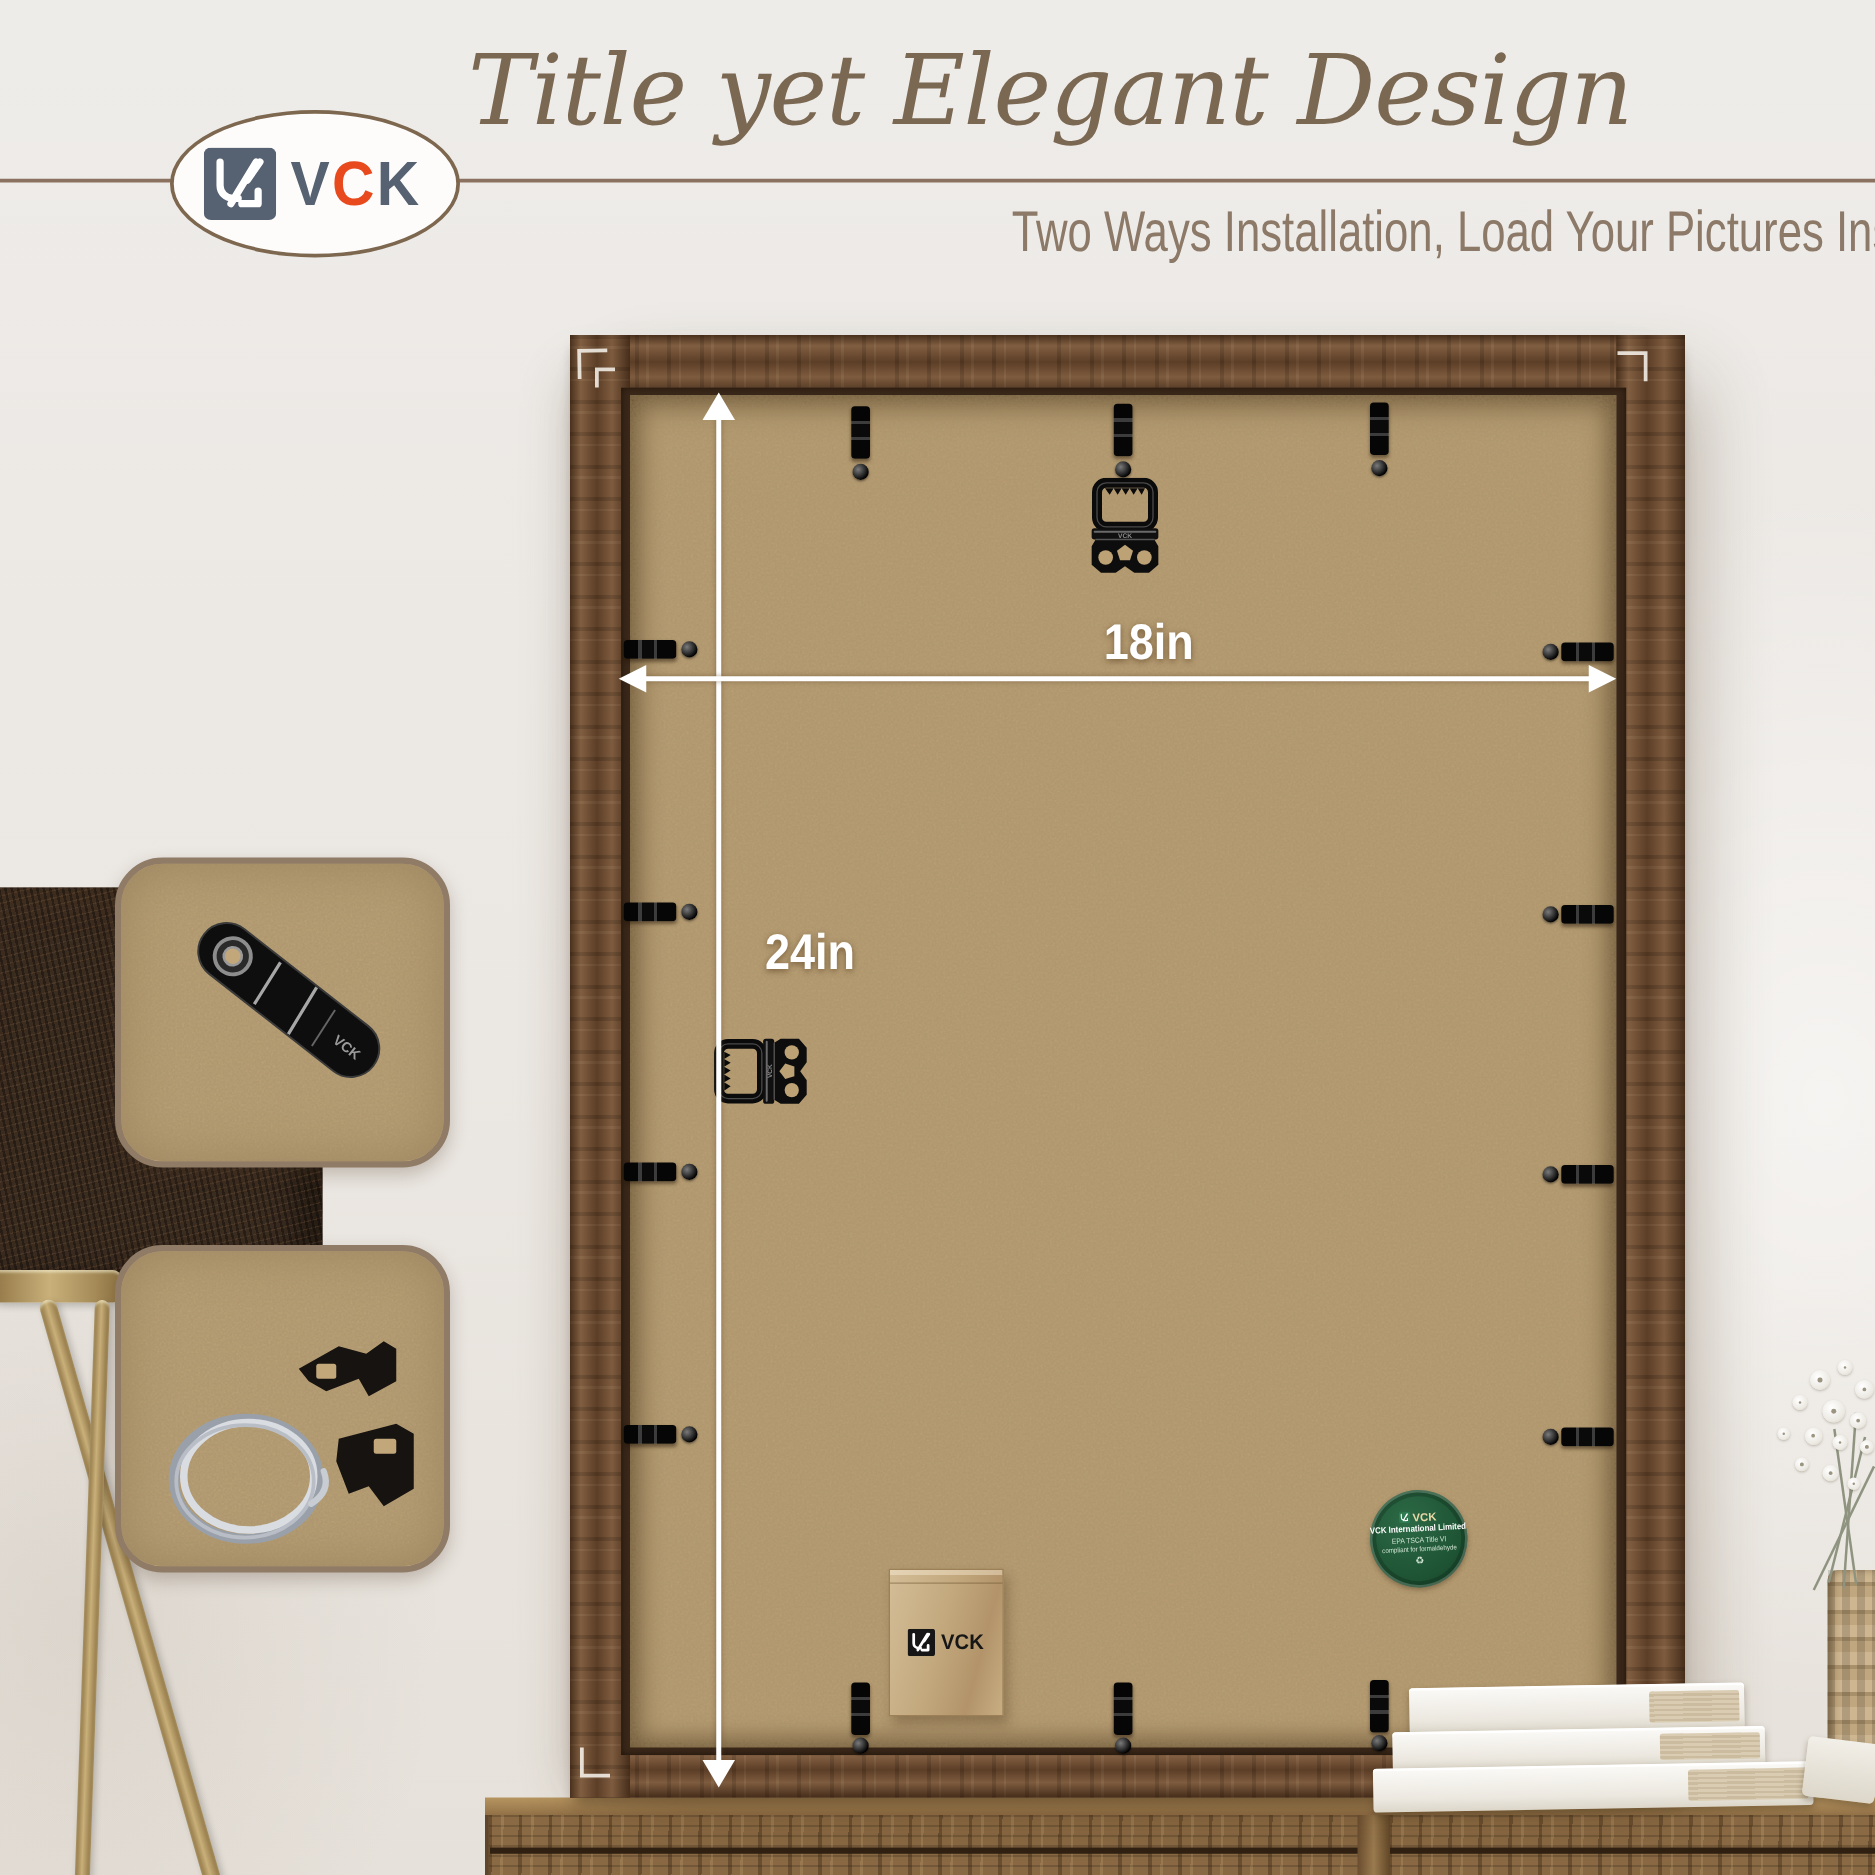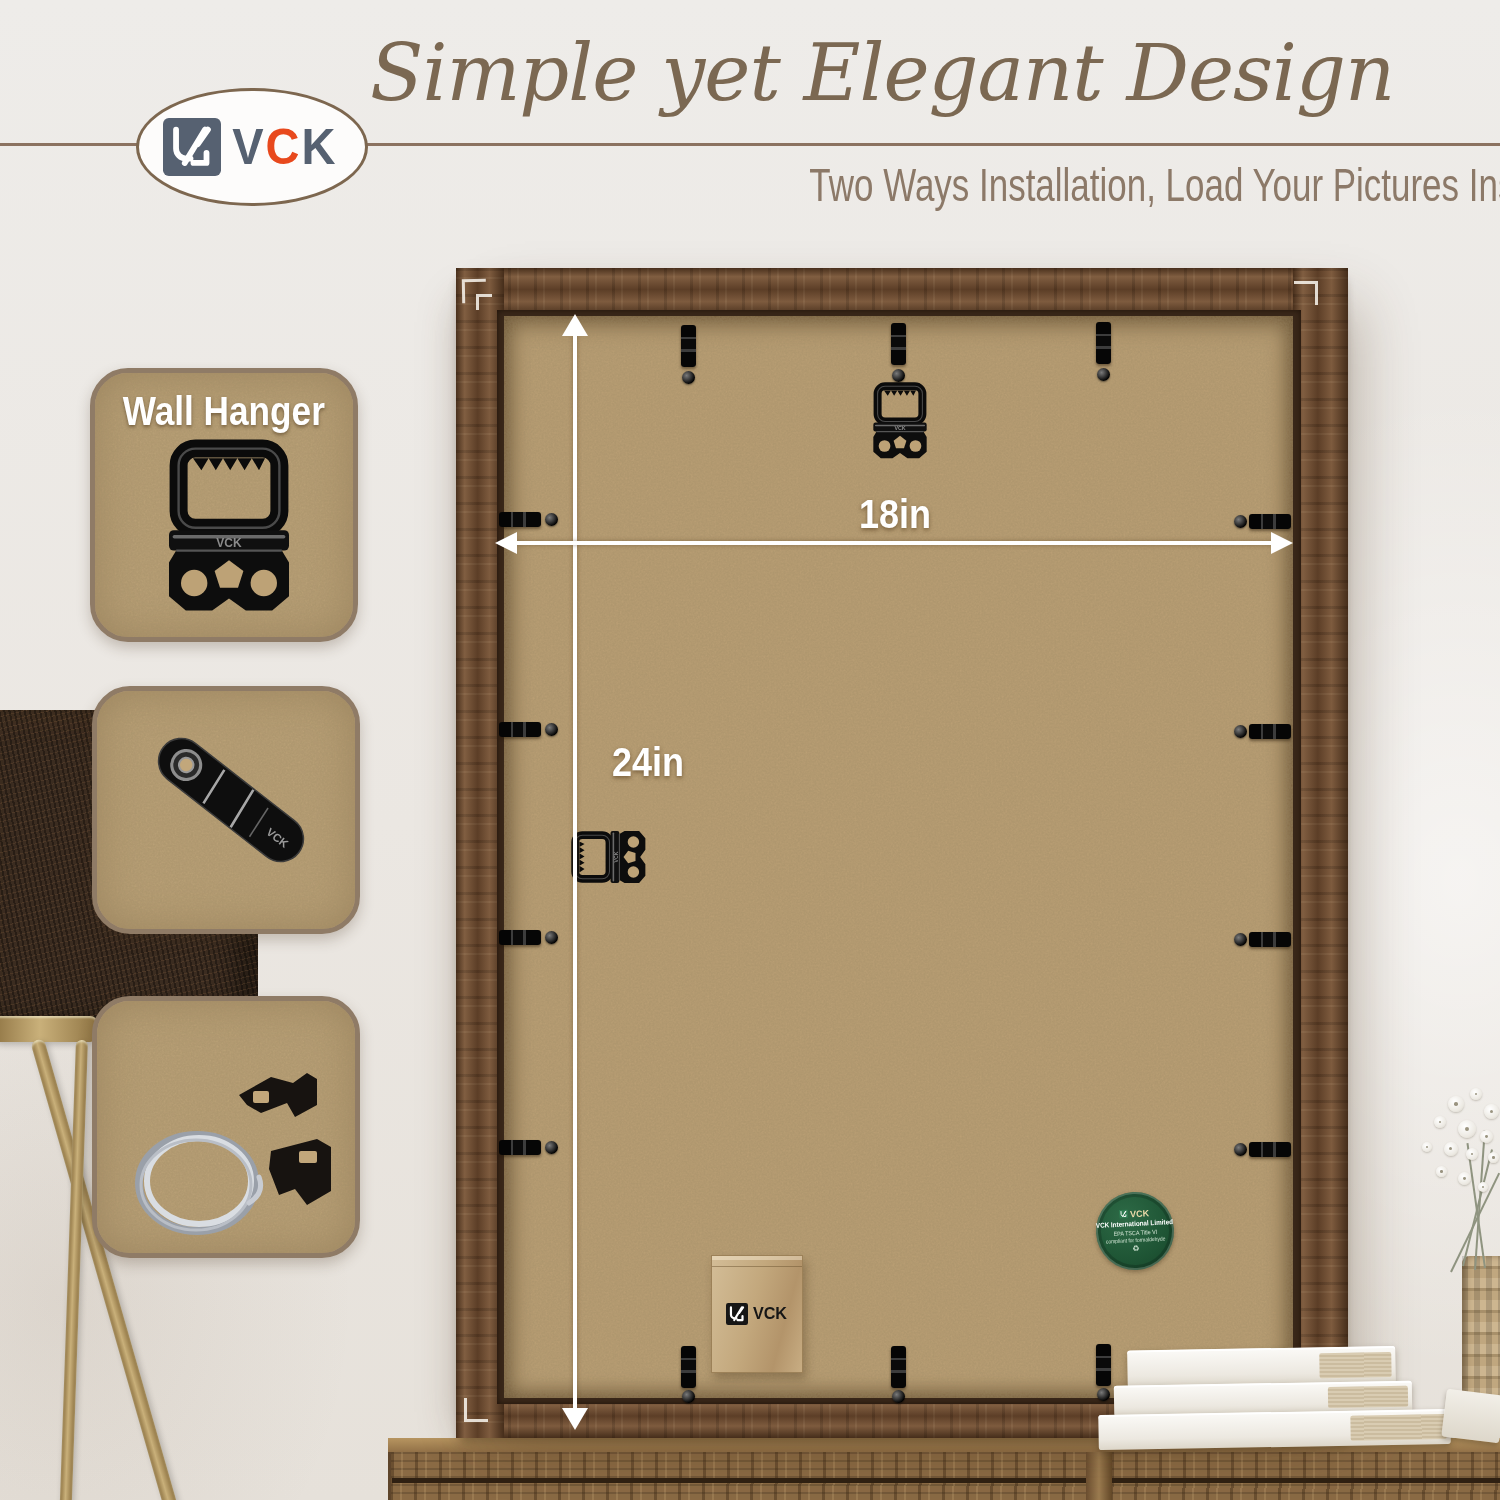--- a/index.html
+++ b/index.html
@@ -168,43 +168,34 @@
     <symbol id="markSym" viewBox="0 0 40 40">
       <rect x="0" y="0" width="40" height="40" rx="4" fill="currentColor"></rect>
       <path d="M9,8 V21 a7,7 0 0 0 7,7 h3 M29,8 L15,31 M31,8 l-7,10 M21,31 h9 v-7" fill="none" stroke="#fff" stroke-width="4" stroke-linecap="round" stroke-linejoin="round"></path>
     </symbol>
   </defs>
 </svg>
 
 <div class="stage">
 
   <div class="abs divider"></div>
-  <div class="abs title">Simple yet Elegant Design</div>
+  <div class="abs title">Title yet Elegant Design</div>
   <div class="abs subtitle"><span class="cond">Two Ways Installation, Load Your Pictures Instantly</span></div>
   <div class="abs logo-oval">
     <svg width="58" height="58" viewBox="0 0 40 40" style="color:#566171">
         <use href="#markSym"></use>
       </svg>
     <span class="logo-text"><span class="l1">V</span><span class="l2">C</span><span class="l3">K</span></span>
   </div>
 
   <div class="abs dark-panel"></div>
   <div class="abs brass lamp-bar"></div>
   <div class="abs brass leg1"></div>
   <div class="abs brass leg2"></div>
 
-  <div id="card1" class="abs card">
-    <svg class="grain">
-        <rect width="100%" height="100%" filter="url(#grainF)"></rect>
-      </svg>
-    <div class="card-label"><span class="cond" style="transform:scaleX(.88)">Wall Hanger</span></div>
-    <svg class="card-art" style="left:62px;top:66px" width="144" height="180" viewBox="0 0 120 150">
-        <use href="#hangerSym"></use>
-      </svg>
-  </div>
   <div id="card2" class="abs card">
     <svg class="grain">
         <rect width="100%" height="100%" filter="url(#grainF)"></rect>
       </svg>
     <svg class="card-art" style="left:46px;top:78px;transform:rotate(38deg)" width="176" height="62" viewBox="0 0 170 60">
         <use href="#swirlSym"></use>
       </svg>
   </div>
   <div id="card3" class="abs card">
     <svg class="grain">
@@ -314,21 +305,21 @@
   <div class="abs dim">
     <div class="dim-line" style="left:573px;top:334px;width:4px;height:1076px"></div>
     <div class="arr" style="left:562px;top:314px;border-left:13px solid transparent;border-right:13px solid transparent;border-bottom:22px solid #fff"></div>
     <div class="arr" style="left:562px;top:1408px;border-left:13px solid transparent;border-right:13px solid transparent;border-top:22px solid #fff"></div>
     <div class="dim-label" style="left:578px;top:740px;width:140px"><span class="cond" style="transform:scaleX(.9)">24in</span></div>
   </div>
   <div class="abs dim">
     <div class="dim-line" style="left:515px;top:541px;width:758px;height:4px"></div>
     <div class="arr" style="left:495px;top:532px;border-top:11px solid transparent;border-bottom:11px solid transparent;border-right:22px solid #fff"></div>
     <div class="arr" style="left:1271px;top:532px;border-top:11px solid transparent;border-bottom:11px solid transparent;border-left:22px solid #fff"></div>
-    <div class="dim-label" style="left:828px;top:492px;width:134px"><span class="cond" style="transform:scaleX(.9)">18in</span></div>
+    <div class="dim-label" style="left:852px;top:492px;width:134px"><span class="cond" style="transform:scaleX(.9)">18in</span></div>
   </div>
 
   <div class="abs sticker">
     <div class="srow">
       <svg width="9" height="9" viewBox="0 0 40 40" style="color:#2e7a50">
           <use href="#markSym"></use>
         </svg>
       <span>VCK</span>
     </div>
     <div class="s1">VCK International Limited</div>

